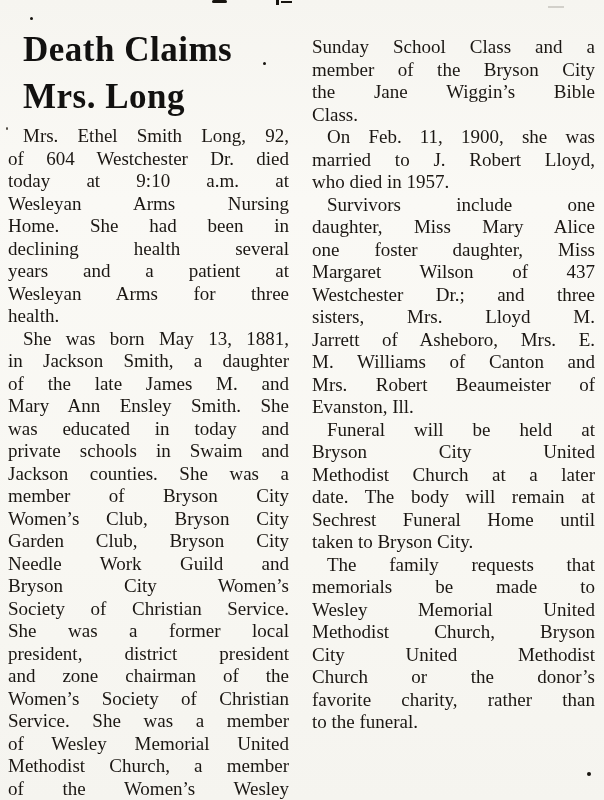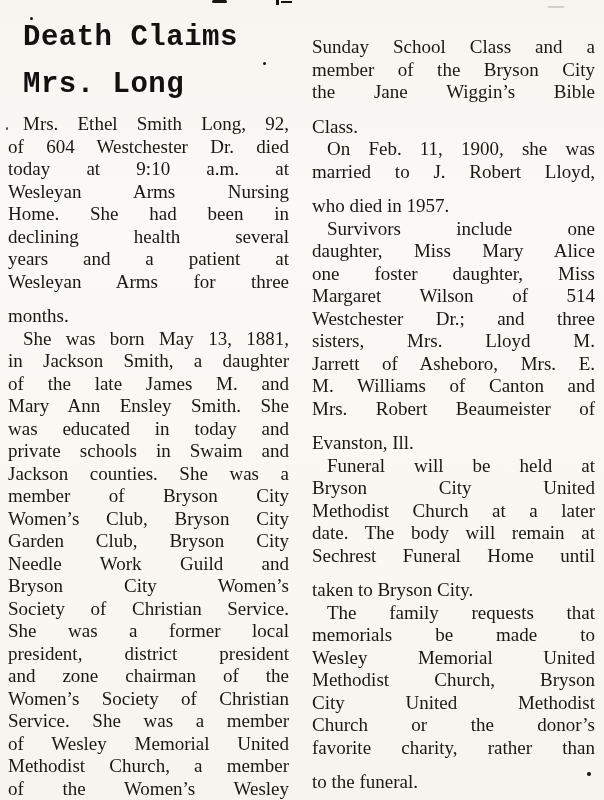--- a/index.html
+++ b/index.html
@@ -18,40 +18,40 @@
     color:#1b1713;
   }
   .col{
     position:absolute;
     font-size:19px;
     line-height:22.5px;
   }
   .col-left{left:8px;top:14px;width:281px;}
   .col-right{left:312px;top:36px;width:283px;}
   .headline{
-    font-family:Liberation Mono, monospace;
+    font-family:Liberation Serif, serif;
     font-weight:700;
-    font-size:29px;
+    font-size:35px;
     line-height:47px;
     letter-spacing:0.5px;
     color:#121110;
     padding-left:15px;
-    margin:0 0 5px 0;
+    margin:12px 0 5px 0;
   }
   .headline .hline{display:block;white-space:nowrap;}
   .tline{
     height:22.5px;
     overflow:hidden;
     text-align:justify;
     text-align-last:justify;
     text-justify:inter-word;
     white-space:normal;
   }
   .tline.first{text-indent:15px;}
-  .tline.end{text-align:left;text-align-last:left;margin-top:12px;}
+  .tline.end{text-align:left;text-align-last:left;}
   .tline.clipped{height:9px;}
   
   .artifact{position:absolute;background:#17140f;}
   .a-dash1{left:212px;top:0;width:15px;height:3px;border-radius:2px;}
   .a-frag1{left:276px;top:0;width:3px;height:5px;}
   .a-frag2{left:281px;top:1px;width:11px;height:2px;}
   .a-faint{left:548px;top:6px;width:16px;height:2px;background:#d2d0ca;}
   .speck1{left:30px;top:17px;width:3px;height:3px;border-radius:50%;}
   .speck2{left:263px;top:62px;width:3px;height:3px;border-radius:50%;}
   .speck3{left:6px;top:127px;width:2px;height:3px;border-radius:50%;background:#4a453d;}
@@ -78,21 +78,21 @@
     </h1>
     <div>
         <div class="tline first">Mrs. Ethel Smith Long, 92,</div>
         <div class="tline">of 604 Westchester Dr. died</div>
         <div class="tline">today at 9:10 a.m. at</div>
         <div class="tline">Wesleyan Arms Nursing</div>
         <div class="tline">Home. She had been in</div>
         <div class="tline">declining health several</div>
         <div class="tline">years and a patient at</div>
         <div class="tline">Wesleyan Arms for three</div>
-        <div class="tline end">months.</div>
+        <div class="tline end">health.</div>
         <div class="tline first">She was born May 13, 1881,</div>
         <div class="tline">in Jackson Smith, a daughter</div>
         <div class="tline">of the late James M. and</div>
         <div class="tline">Mary Ann Ensley Smith. She</div>
         <div class="tline">was educated in today and</div>
         <div class="tline">private schools in Swaim and</div>
         <div class="tline">Jackson counties. She was a</div>
         <div class="tline">member of Bryson City</div>
         <div class="tline">Women’s Club, Bryson City</div>
         <div class="tline">Garden Club, Bryson City</div>
@@ -116,21 +116,21 @@
         <div class="tline">Sunday School Class and a</div>
         <div class="tline">member of the Bryson City</div>
         <div class="tline">the Jane Wiggin’s Bible</div>
         <div class="tline end">Class.</div>
         <div class="tline first">On Feb. 11, 1900, she was</div>
         <div class="tline">married to J. Robert Lloyd,</div>
         <div class="tline end">who died in 1957.</div>
         <div class="tline first">Survivors include one</div>
         <div class="tline">daughter, Miss Mary Alice</div>
         <div class="tline">one foster daughter, Miss</div>
-        <div class="tline">Margaret Wilson of 514</div>
+        <div class="tline">Margaret Wilson of 437</div>
         <div class="tline">Westchester Dr.; and three</div>
         <div class="tline">sisters, Mrs. Lloyd M.</div>
         <div class="tline">Jarrett of Asheboro, Mrs. E.</div>
         <div class="tline">M. Williams of Canton and</div>
         <div class="tline">Mrs. Robert Beaumeister of</div>
         <div class="tline end">Evanston, Ill.</div>
         <div class="tline first">Funeral will be held at</div>
         <div class="tline">Bryson City United</div>
         <div class="tline">Methodist Church at a later</div>
         <div class="tline">date. The body will remain at</div>

